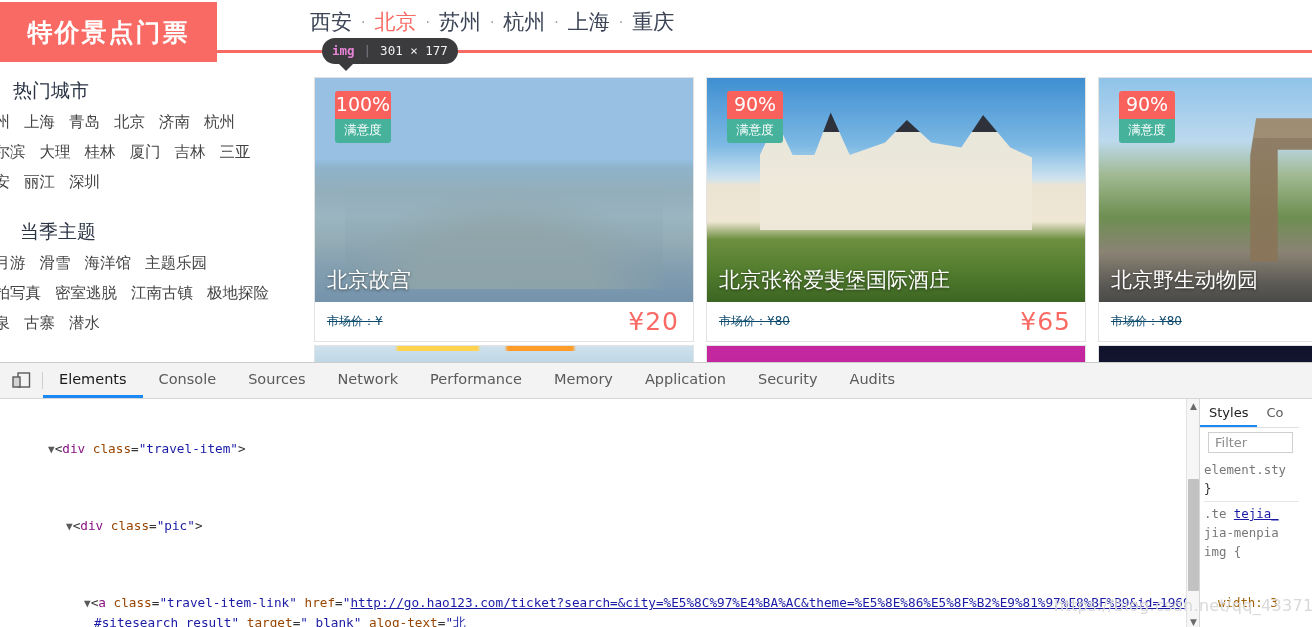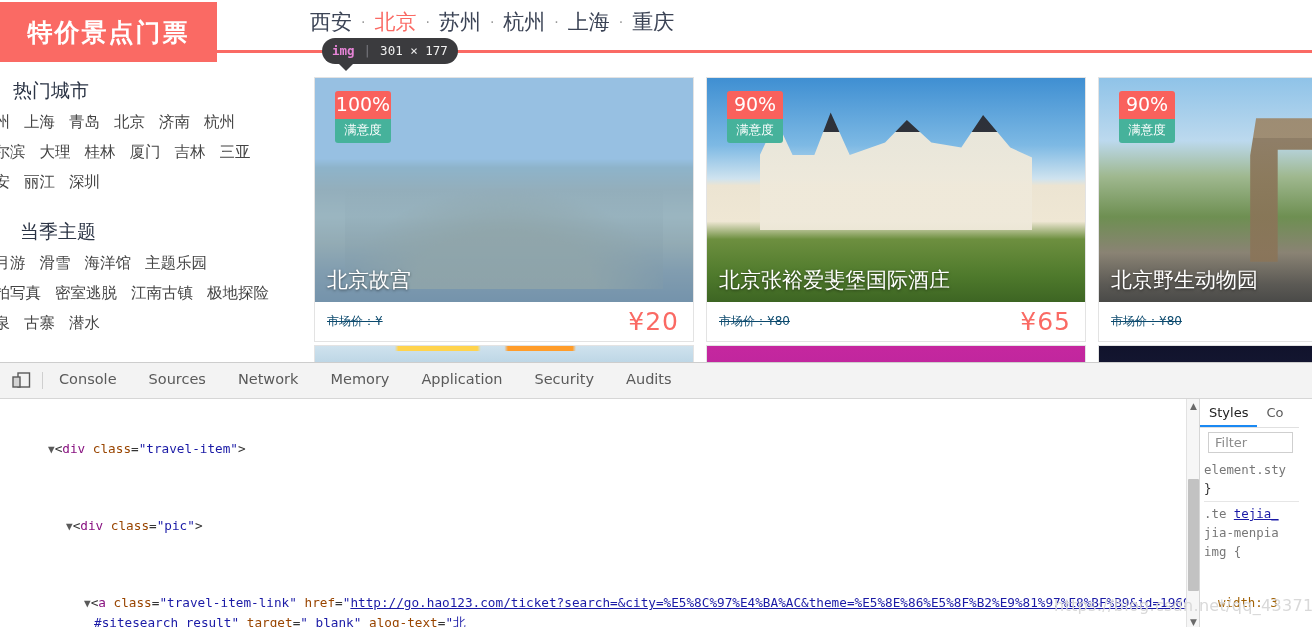--- a/index.html
+++ b/index.html
@@ -408,23 +408,25 @@
 
   <div class="dt-toolbar">
     <div class="dt-device-btn">
       <svg width="19" height="17" viewBox="0 0 19 17" aria-hidden="true">
         <rect x="6" y="1" width="11.5" height="14" fill="none" stroke="#5a5a5a" stroke-width="1.4"></rect>
         <rect x="1" y="5" width="7" height="10" fill="#d4d4d4" stroke="#5a5a5a" stroke-width="1.4"></rect>
       </svg>
     </div>
     <div class="dt-sep"></div>
     <div class="dt-tabs" id="dt-tabs">
+        <div class="dt-tab active">Elements</div>
         <div class="dt-tab">Console</div>
         <div class="dt-tab">Sources</div>
         <div class="dt-tab">Network</div>
+        <div class="dt-tab">Performance</div>
         <div class="dt-tab">Memory</div>
         <div class="dt-tab">Application</div>
         <div class="dt-tab">Security</div>
         <div class="dt-tab">Audits</div>
       </div>
   </div>
 
   <div class="dt-body">
 
     <div class="dom-pane">

